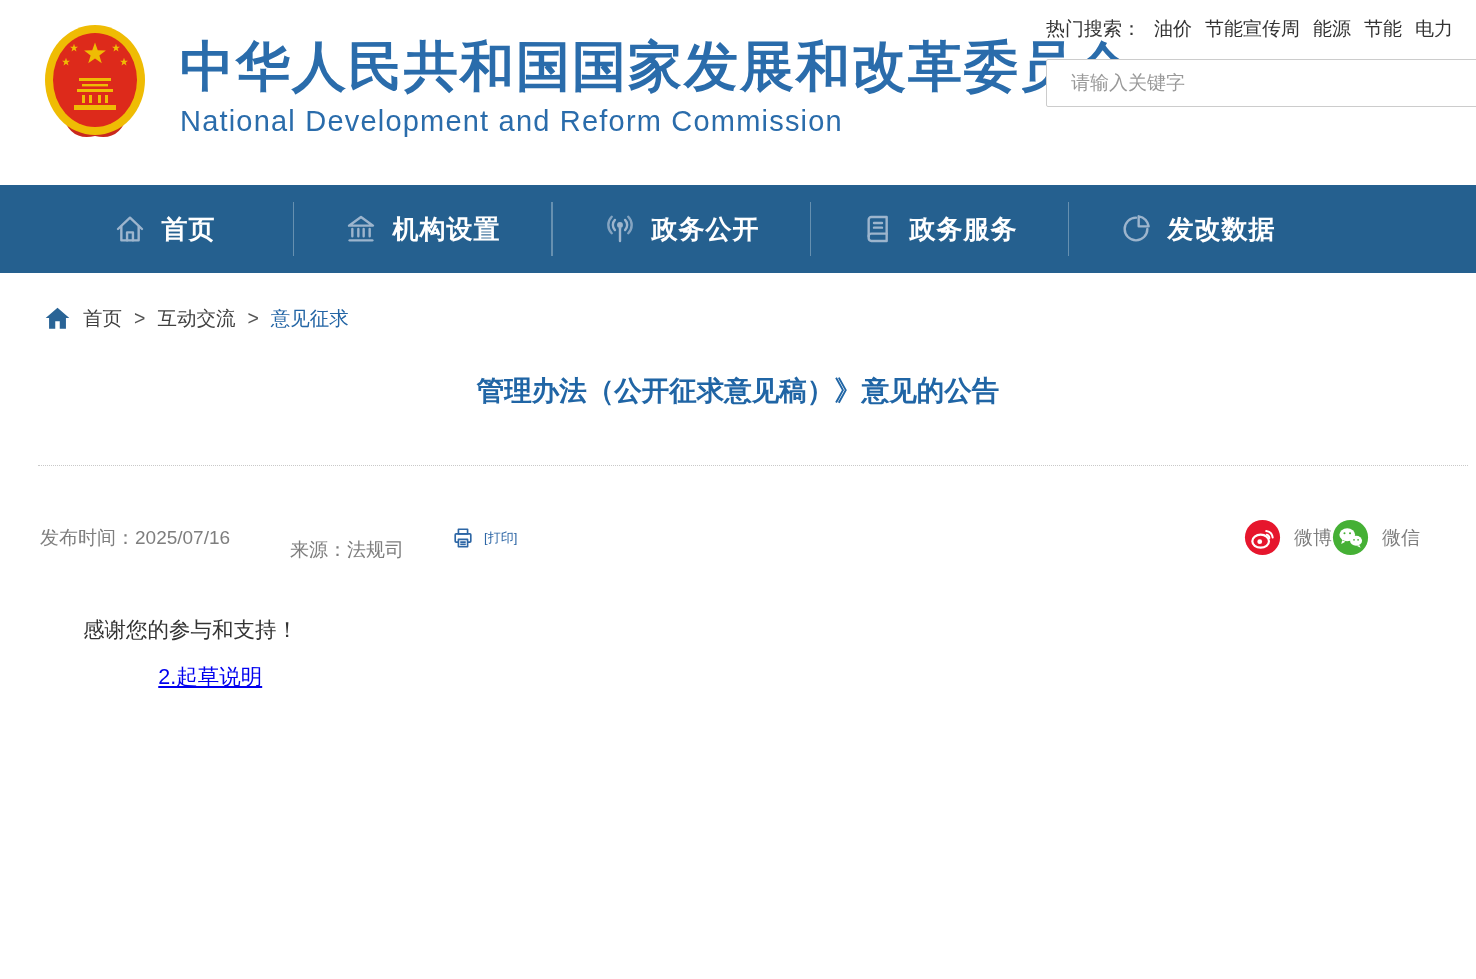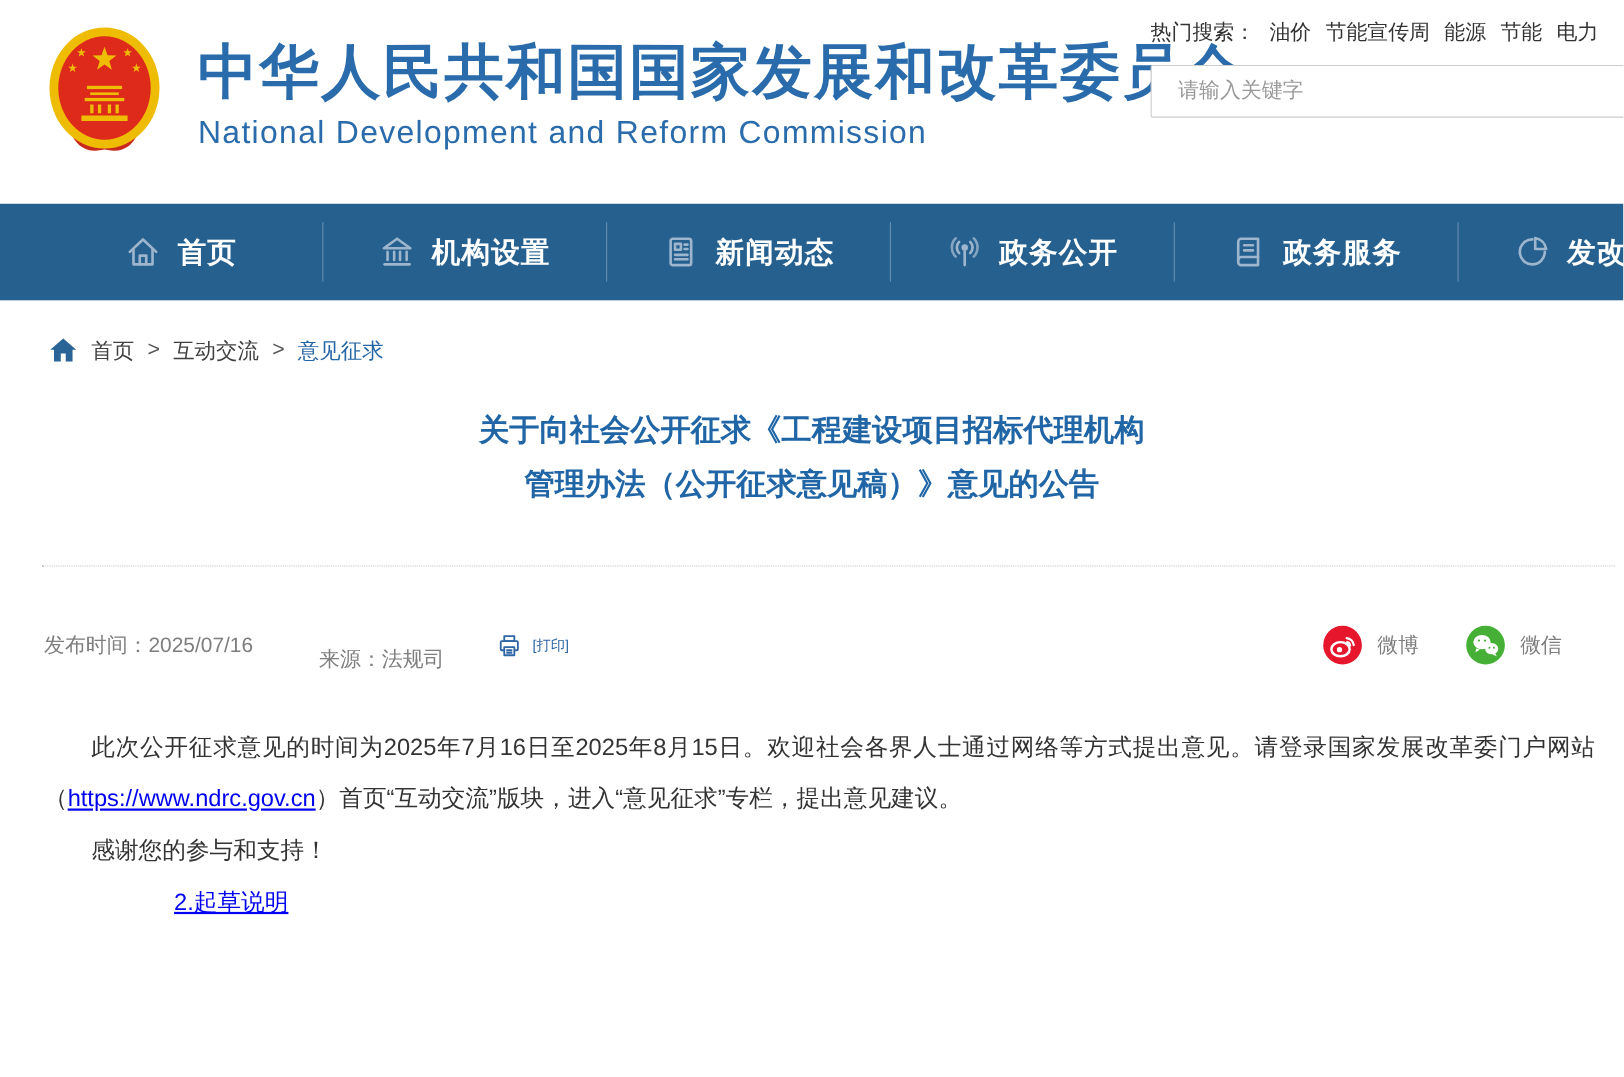--- a/index.html
+++ b/index.html
@@ -39,21 +39,21 @@
   .article-title { margin-top:34px; text-align:center; color:#2065a5; font-size:27.5px; font-weight:bold; line-height:49px; }
 
   .dotted-sep { margin:50px 8px 0 38px; border-top:1px dotted #c9c9c9; height:0; }
 
   
   .meta-row { display:flex; align-items:center; margin-top:46px; padding:0 56px 0 40px; font-size:19px; color:#7e7e7e; }
   .meta-item { white-space:nowrap; }
   .meta-source { margin-left:60px;margin-top:25px; }
   .print-group { margin-left:48px; display:flex; align-items:center; gap:10px; cursor:pointer; }
   .print-label { color:#2d66a5; font-size:13px; }
-  .share-group { margin-left:auto; display:flex; align-items:center; gap:42px; }
+  .share-group { margin-left:auto; display:flex; align-items:center; }
   .share-item { display:flex; align-items:center; gap:13px; cursor:pointer; }
   .share-item .slabel { color:#7e7e7e; font-size:19px; }
   .share-icon { width:37px; height:37px; }
 
   
   .article-body { margin-top:44px; padding:0 26px 0 40px; font-size:21.5px; color:#333; line-height:47px; text-align:justify; }
   .article-body p { text-indent:2em; }
   .article-body a, .attach-link { color:#0000ee; text-decoration:underline; cursor:pointer; }
   .attach-line { text-indent:2em; }
   .attach-line2 { text-indent:5.5em; }
@@ -112,28 +112,20 @@
     <div class="nav-sep"></div>
     <div class="nav-item">
       <svg class="nicon" viewBox="0 0 24 24" fill="none" stroke="#9db5cd" stroke-width="1.8" stroke-linejoin="round" stroke-linecap="round">
         <path d="M3 9.5 L12 3 L21 9.5 Z"></path>
           <path d="M5.5 12 V17.5 M10 12 V17.5 M14 12 V17.5 M18.5 12 V17.5"></path>
           <path d="M3.5 20.5 H20.5"></path>
       </svg>
       <span class="nlabel">机构设置</span>
     </div>
     <div class="nav-sep"></div>
-    <div class="nav-item">
-      <svg class="nicon" viewBox="0 0 24 24" fill="none" stroke="#9db5cd" stroke-width="1.8" stroke-linejoin="round" stroke-linecap="round">
-        <rect x="5" y="3" width="14" height="18" rx="1.5"></rect>
-          <rect x="8" y="6.5" width="4" height="4"></rect>
-          <path d="M14.5 7 H16.5 M14.5 10 H16.5 M8 14 H16.5 M8 17 H16.5"></path>
-      </svg>
-      <span class="nlabel">新闻动态</span>
-    </div>
     <div class="nav-sep"></div>
     <div class="nav-item">
       <svg class="nicon" viewBox="0 0 24 24" fill="none" stroke="#9db5cd" stroke-width="1.8" stroke-linecap="round">
         <circle cx="12" cy="9" r="2.2" fill="#9db5cd" stroke="none"></circle>
           <path d="M8.2 12.8 A5.4 5.4 0 0 1 8.2 5.2 M15.8 5.2 A5.4 5.4 0 0 1 15.8 12.8"></path>
           <path d="M5.8 15.2 A8.8 8.8 0 0 1 5.8 2.8 M18.2 2.8 A8.8 8.8 0 0 1 18.2 15.2" opacity="0.8"></path>
           <path d="M12 11.5 L12 21"></path>
       </svg>
       <span class="nlabel">政务公开</span>
     </div>
@@ -161,21 +153,20 @@
       <path d="M1.5 10.5 L12 1.5 L22.5 10.5 L19.5 10.5 L19.5 20 L14 20 L14 13.5 L10 13.5 L10 20 L4.5 20 L4.5 10.5 Z" fill="#2a6496"></path>
     </svg>
     <span class="crumb">首页</span>
     <span class="gt">&gt;</span>
     <span class="crumb">互动交流</span>
     <span class="gt">&gt;</span>
     <span class="current">意见征求</span>
   </div>
 
   <div class="article-title">
-    <div>关于向社会公开征求《工程建设项目招标代理机构</div>
     <div>管理办法（公开征求意见稿）》意见的公告</div>
   </div>
 
   <div class="dotted-sep"></div>
 
   <div class="meta-row">
     <span class="meta-item"><span>发布时间：</span><span>2025/07/16</span></span>
     <span class="meta-item meta-source"><span>来源：</span><span>法规司</span></span>
     <span class="print-group">
       <svg width="22" height="22" viewBox="0 0 24 24" fill="none" stroke="#2d66a5" stroke-width="1.8" stroke-linejoin="round">
@@ -208,20 +199,19 @@
             <circle cx="19.5" cy="15.5" r="1.1" fill="#45b035"></circle>
           <circle cx="23.8" cy="22.5" r="0.95" fill="#45b035"></circle>
             <circle cx="28.2" cy="22.5" r="0.95" fill="#45b035"></circle>
         </svg>
         <span class="slabel">微信</span>
       </span>
     </span>
   </div>
 
   <div class="article-body">
-    <p><span>此次公开征求意见的时间为2025年7月16日至2025年8月15日。欢迎社会各界人士通过网络等方式提出意见。请登录国家发展改革委门户网站（</span><a>https://www.ndrc.gov.cn</a><span>）首页“互动交流”版块，进入“意见征求”专栏，提出意见建议。</span></p>
     <p>感谢您的参与和支持！</p>
     <div class="attach-line2">
       <span class="attach-link">2.起草说明</span>
     </div>
   </div>
 
 </div>
 
 </body></html>

